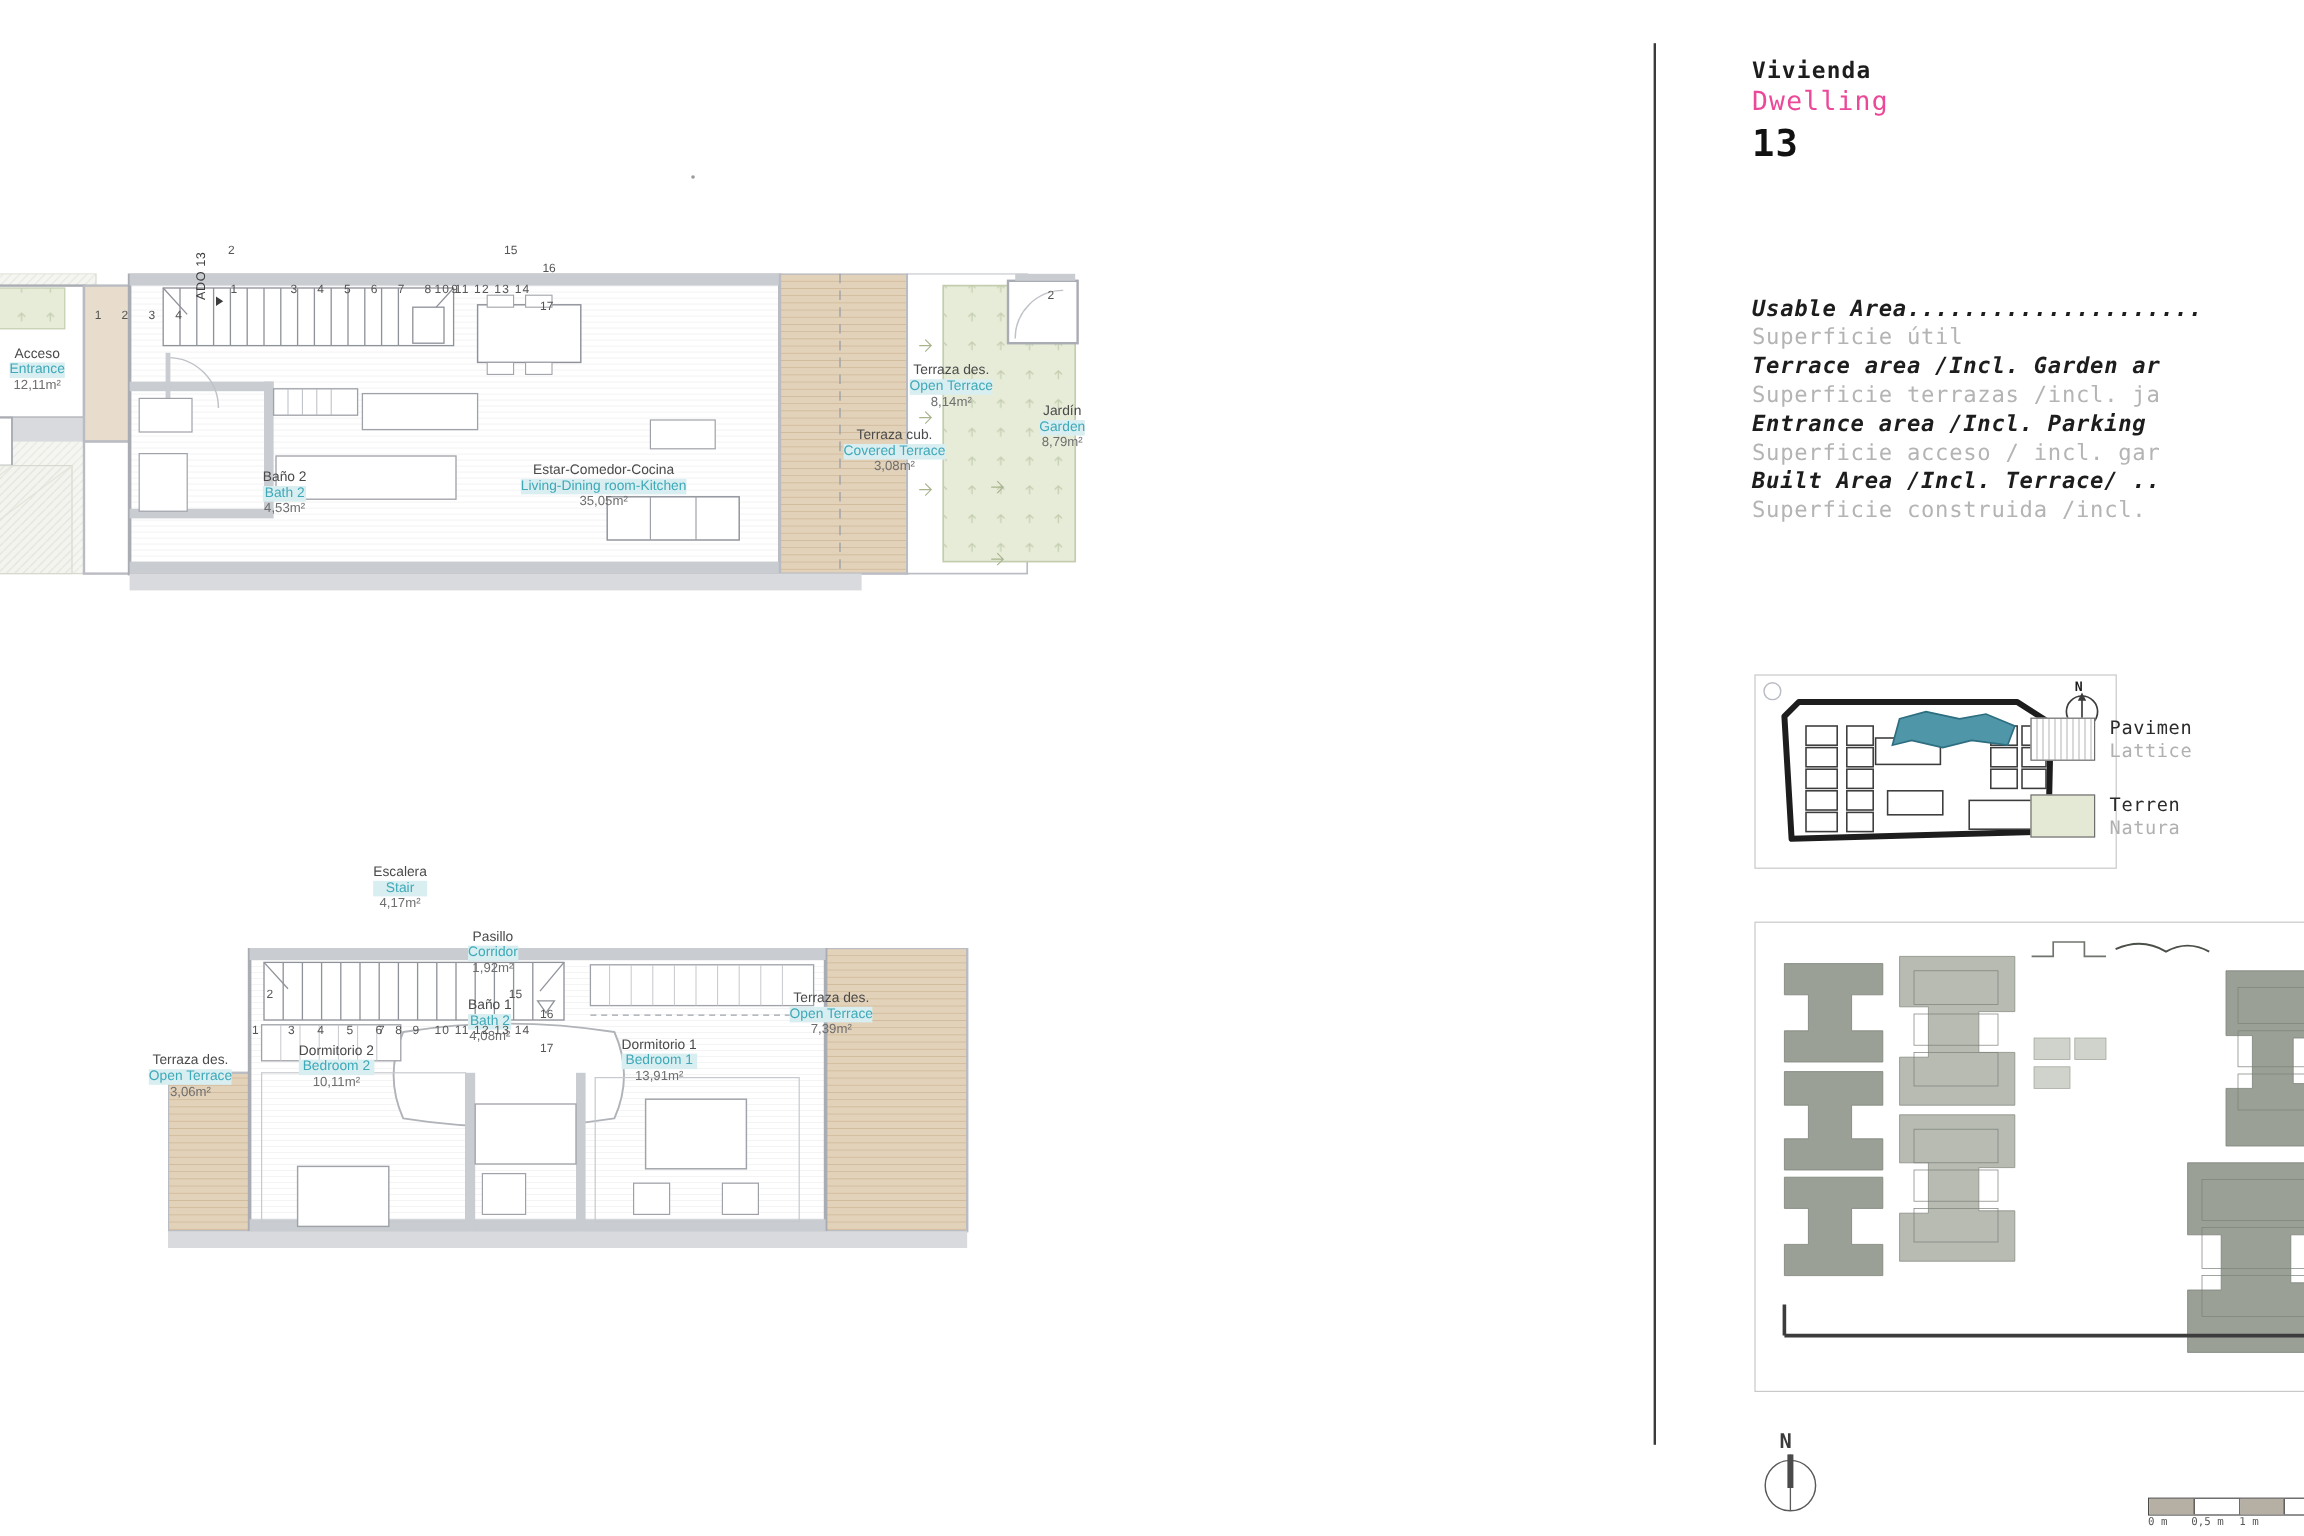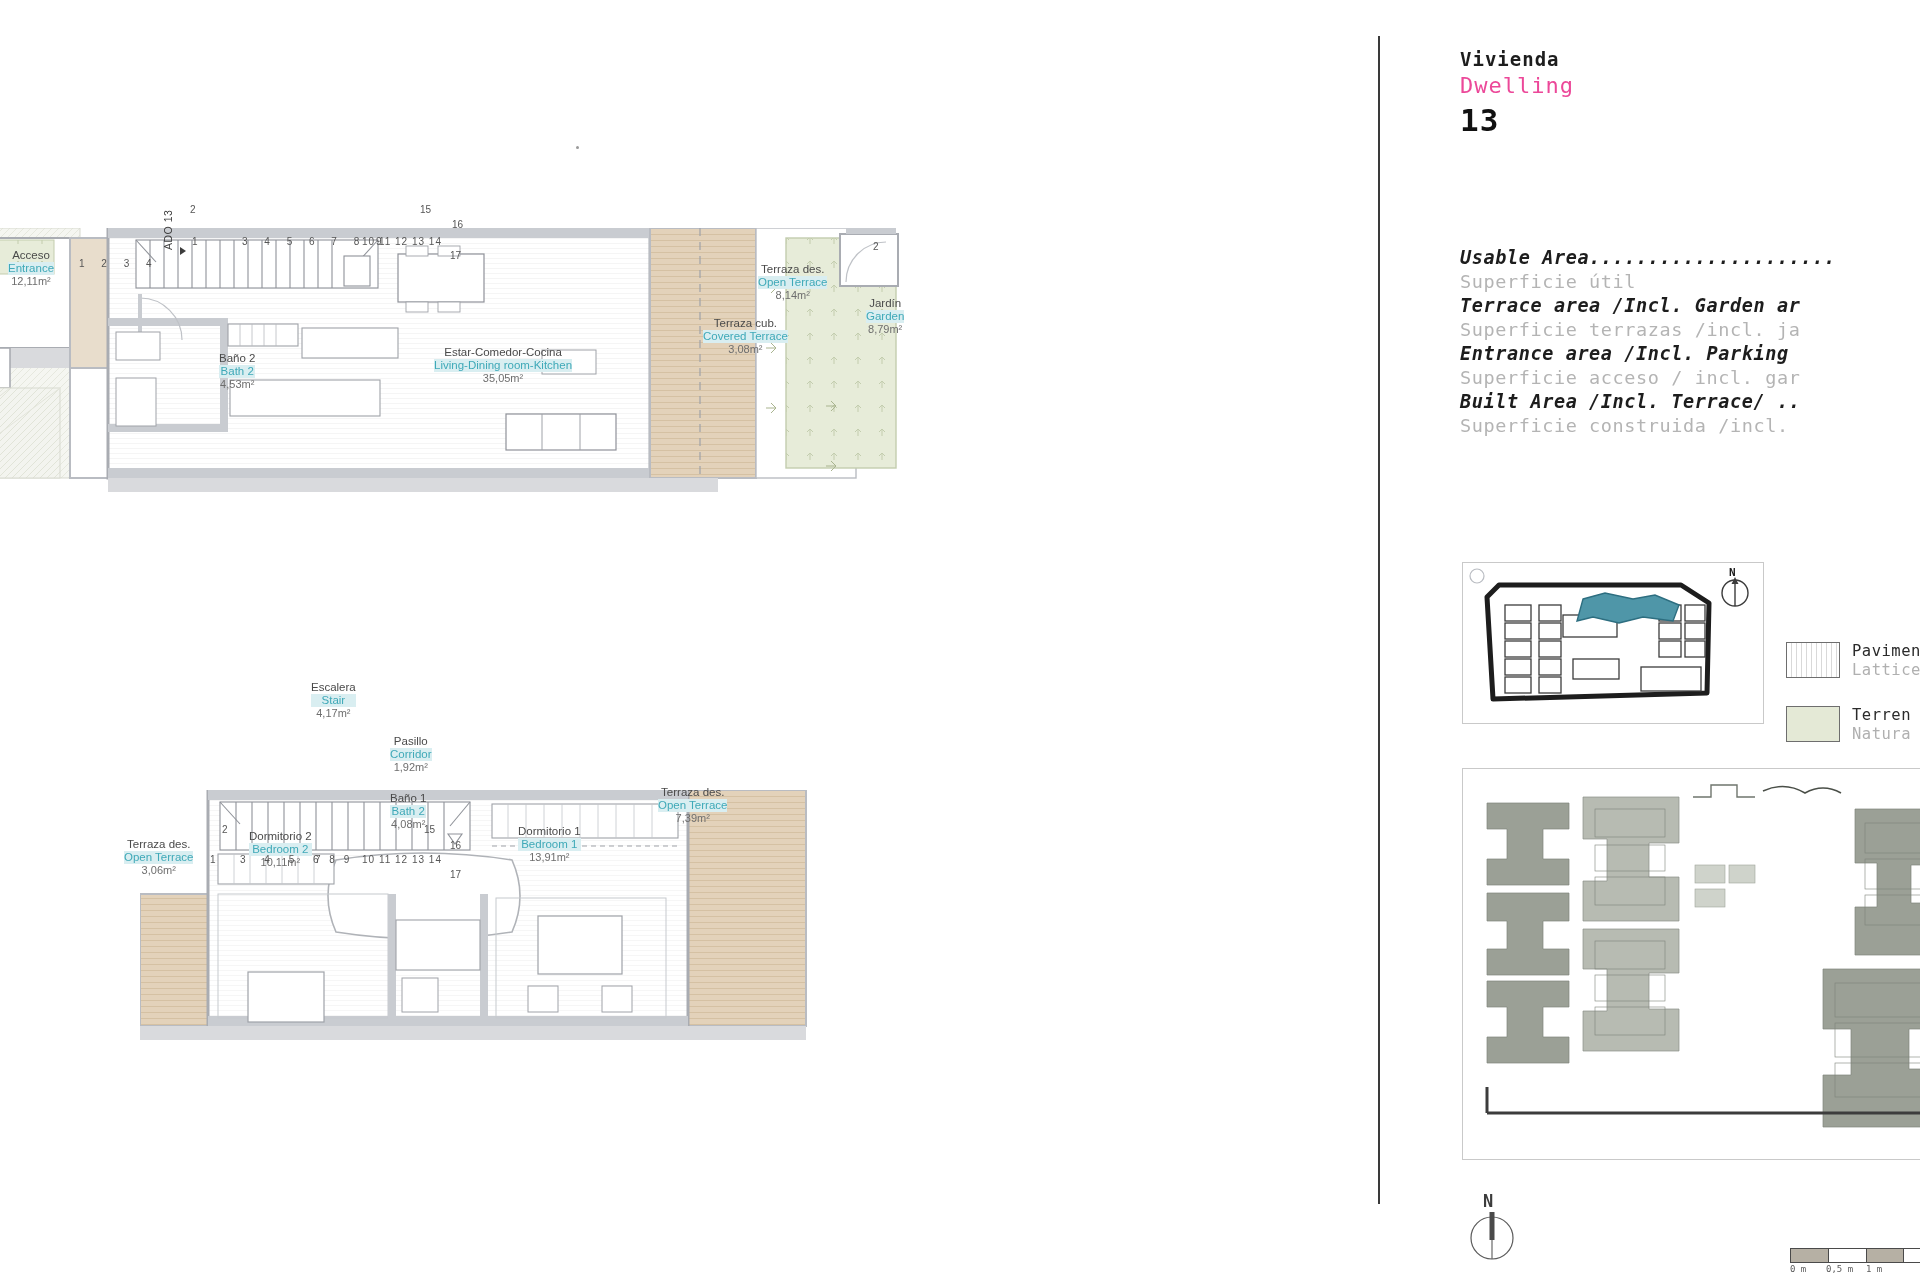--- a/index.html
+++ b/index.html
@@ -30,21 +30,21 @@
   .dwelling .en{font-size:22px;color:#ec4899;letter-spacing:1px;}
   .dwelling .num{font-size:31px;font-weight:bold;color:#111;letter-spacing:1px;margin-top:2px;}
 
   .areas{position:absolute;left:1460px;top:246px;line-height:1.30;}
   .areas .row-en{font-size:18.5px;font-weight:bold;color:#1d1d1d;letter-spacing:.6px;white-space:nowrap;font-style:italic;}
   .areas .row-es{font-size:18.5px;color:#b4b4b4;letter-spacing:.6px;white-space:nowrap;}
 
   
   .keyplan{position:absolute;left:1462px;top:562px;width:300px;height:160px;border:1px solid #c9c9c9;background:#fff;}
   .keyplan svg{display:block;}
-  .legend{position:absolute;left:1786px;top:598px;margin-top:44px;}
+  .legend{position:absolute;left:1692px;top:598px;}
   .legend-row{display:flex;align-items:flex-start;margin-bottom:26px;}
   .legend-sw{width:52px;height:34px;border:1px solid #6e6e6e;flex:none;margin-right:12px;}
   .sw-lattice{background:
       repeating-linear-gradient(90deg,#ffffff 0 4px,#d9d9d9 4px 5px),#f4f4f0;}
   .sw-natural{background:#e4e9d6;}
   .legend-txt{line-height:1.22;white-space:nowrap;}
   .legend-txt .es{font-size:15.5px;color:#2b2b2b;letter-spacing:.5px;display:block;}
   .legend-txt .en{font-size:15.5px;color:#b0b0b0;letter-spacing:.5px;display:block;}
 
   
@@ -60,21 +60,21 @@
   .sb-labels{position:relative;height:14px;font-size:9px;color:#5a5a5a;margin-top:1px;}
   .sb-labels span{position:absolute;white-space:nowrap;}
 
   
   .plan{position:absolute;}
   #plan-ground{left:-60px;top:228px;width:1200px;height:300px;}
   #plan-first{left:140px;top:790px;width:780px;height:290px;}
 
   .rlabel{position:absolute;text-align:center;line-height:1.12;white-space:nowrap;
           font-family:"Liberation Sans","DejaVu Sans",sans-serif;}
-  .rlabel .es{display:block;font-size:11.5px;color:#4a4a4a;}
+  .rlabel .es{display:block;font-size:11.5px;color:#4a4a4a;margin-top:40px;}
   .rlabel .en{display:block;font-size:11.5px;color:#3fa9b8;background:#d9eef1;}
   .rlabel .m2{display:block;font-size:11px;color:#6e6e6e;}
   .dot{position:absolute;width:3px;height:3px;background:#9a9a9a;border-radius:50%;}
 </style>
 </head>
 <body>
 
 <div class="page">
 
 

